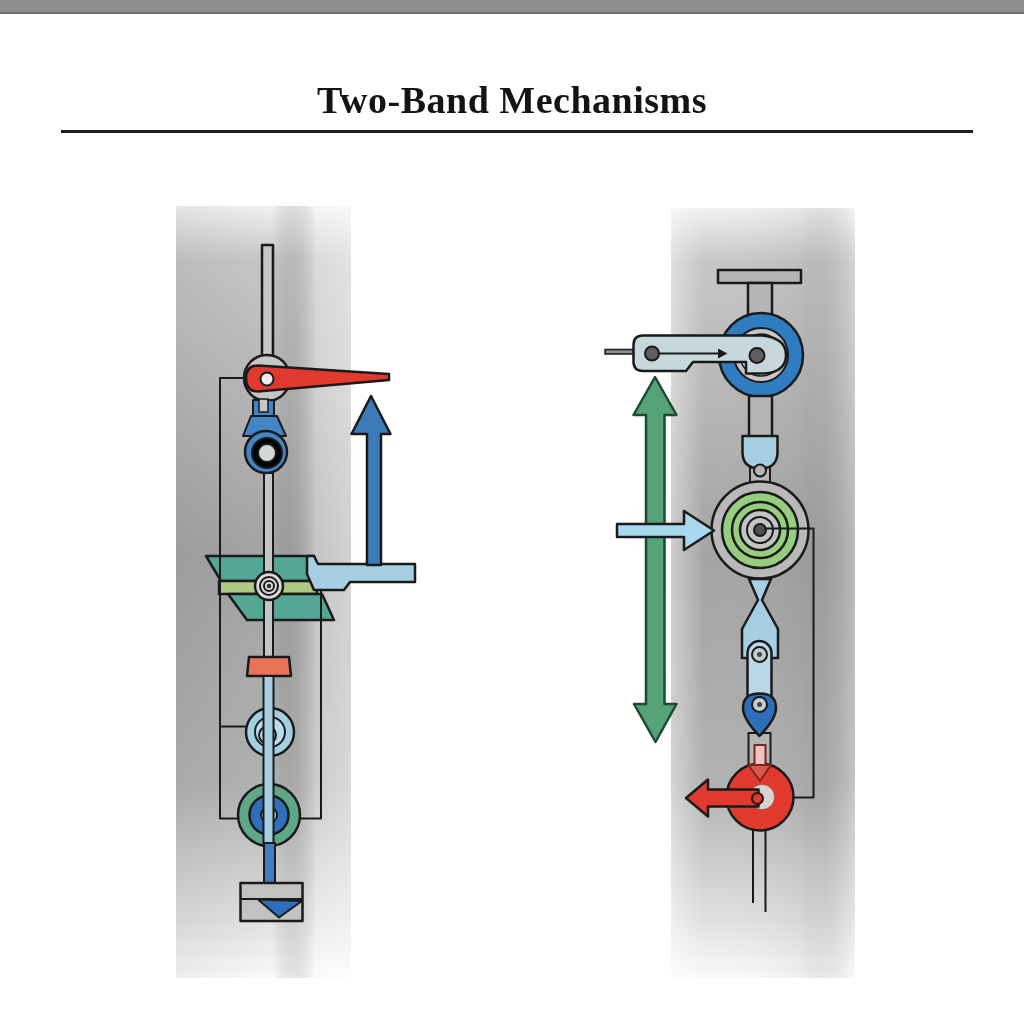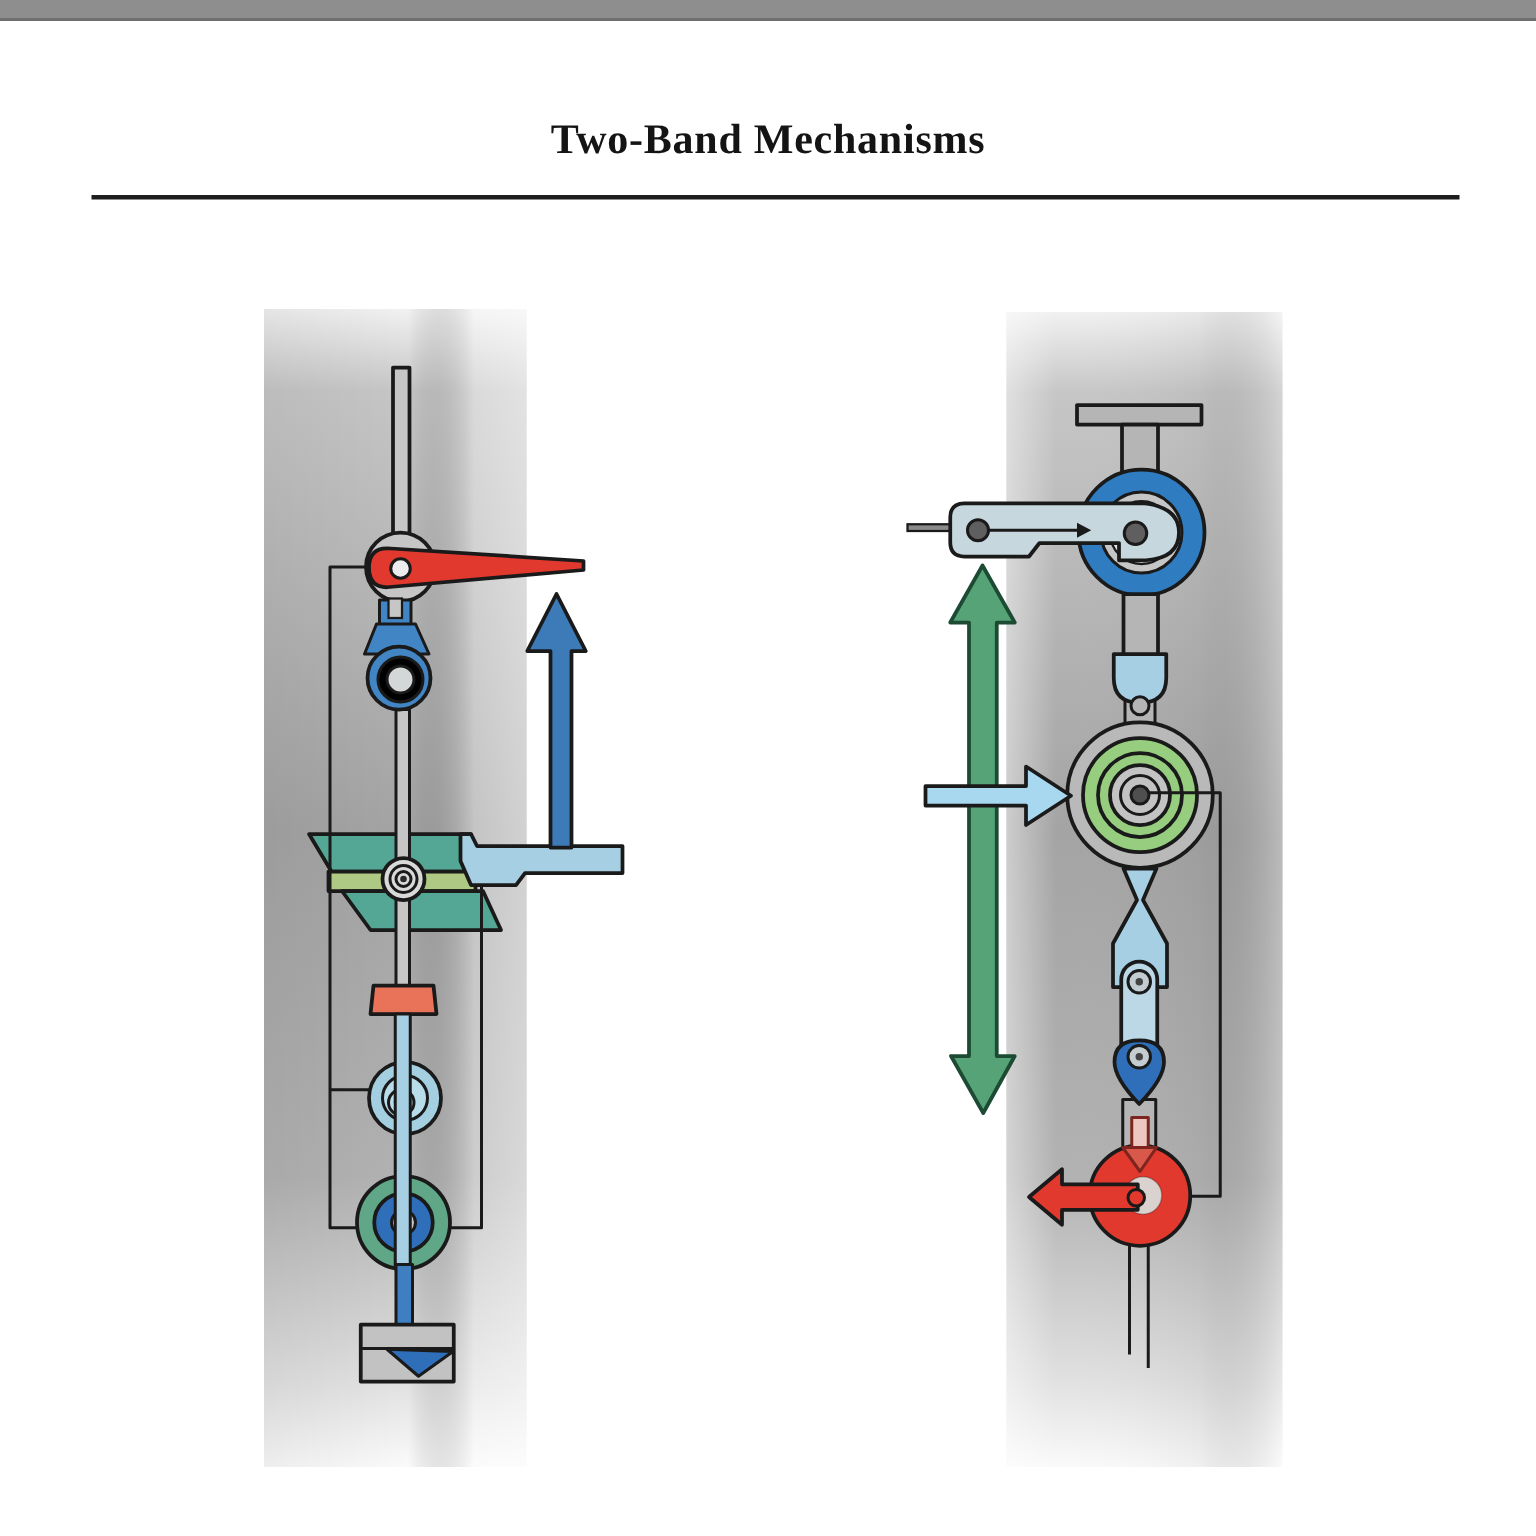--- a/index.html
+++ b/index.html
@@ -1,21 +1,21 @@
 <!DOCTYPE html>
 <html style="--c-paper: #ffffff; --c-top-bar: #8e8e8e; --c-top-bar-edge: #6f6f6f; --c-title: #141414; --c-rule: #1e1e1e; --c-outline: #1a1a1a; --c-metal: #c6c6c6; --c-metal-mid: #b5b5b5; --c-red: #e2392e; --c-red-edge: #7e241e; --c-red-head: #d8584a; --c-salmon: #e87358; --c-pink: #eec6c0; --c-blue: #3c7ab8; --c-blue-link: #4285c4; --c-blue-deep: #2f6fba; --c-blue-wheel: #2f7cc0; --c-light-blue: #a6cfe3; --c-pale-blue: #c6d8de; --c-sky-blue: #a8d8f0; --c-link-bar: #bcd8e6; --c-teal: #53a794; --c-teal-light: #79b8a6; --c-green-bar: #aec983; --c-green-ring: #97cd7f; --c-green-arrow: #55a376; --c-green-arrow-edge: #1c4a33; --c-pulley-green: #5fa786; --c-pulley-light: #a4cfe0; --c-pulley-light2: #b9dcea; --c-hub-gray: #4f4f4f; --c-gray-ring: #c3c3c3; --c-weight-rod: #3f7fc1; --c-weight-gray: #c2c2c2; --c-cream: #d9d2ce;"><head>
 <meta charset="utf-8">
 <style>
   html,body{margin:0;padding:0;background:#ffffff;}
   .page{position:relative;width:1024px;height:1024px;background:var(--c-paper,#fff);overflow:hidden;
         font-family:"Liberation Serif", serif;}
   .top-bar{position:absolute;left:0;top:0;width:1024px;height:12px;
            background:var(--c-top-bar);border-bottom:2px solid var(--c-top-bar-edge);}
   .title{position:absolute;left:0;top:78px;width:1024px;margin:0;text-align:center;
-         font-family:"Liberation Serif", serif;font-weight:bold;font-size:28px;
+         font-family:"Liberation Serif", serif;font-weight:bold;font-size:38px;
          letter-spacing:0.5px;color:var(--c-title);}
   .rule{position:absolute;left:61px;top:130px;width:912px;height:3px;background:var(--c-rule);}
   svg{position:absolute;left:0;top:0;}
   
   .o{stroke:var(--c-outline);stroke-width:2.5;stroke-linejoin:round;}
   .o2{stroke:var(--c-outline);stroke-width:2;stroke-linejoin:round;}
   .o15{stroke:var(--c-outline);stroke-width:1.5;}
   .og{stroke:var(--c-green-arrow-edge);stroke-width:2.5;stroke-linejoin:round;}
   .ored{stroke:var(--c-red-edge);stroke-width:2;stroke-linejoin:round;}
   .nf{fill:none;}

